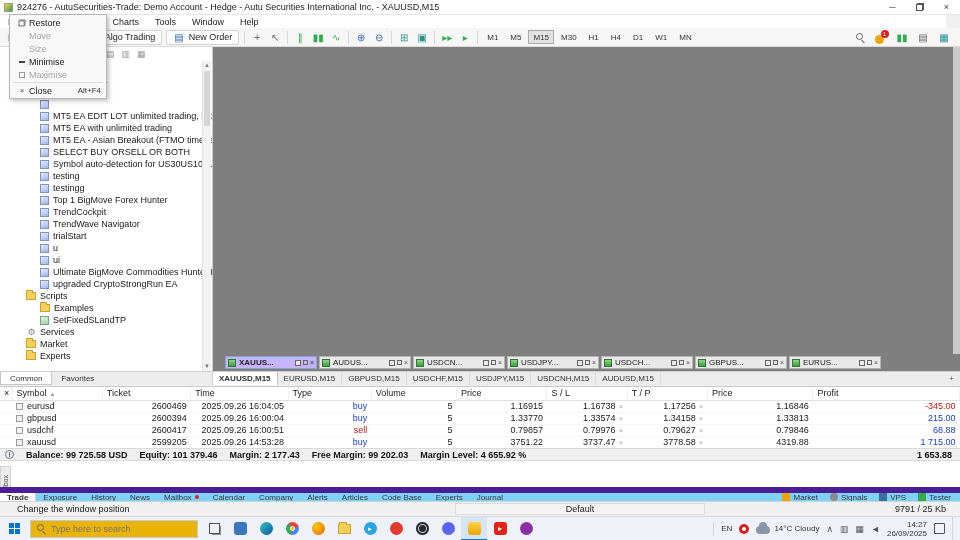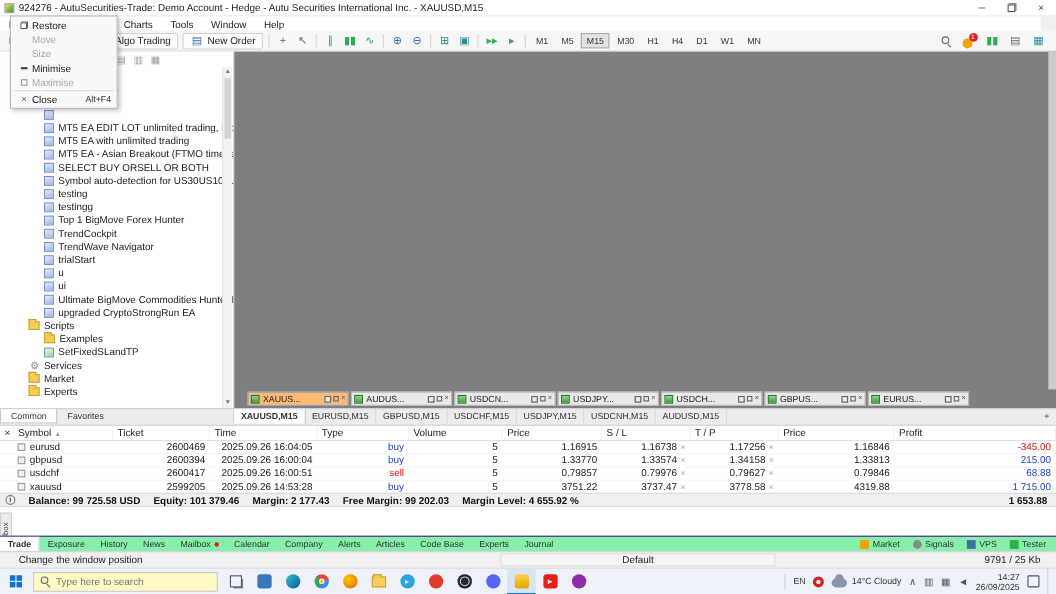--- a/index.html
+++ b/index.html
@@ -53,21 +53,21 @@
   .sb-thumb{position:absolute;top:10px;left:1px;right:1px;height:55px;background:#d6d6d6;}
   .sb-tabs{position:absolute;left:0;top:371px;width:213px;height:14px;background:#ececec;border-top:1px solid #d0d0d0;border-right:1px solid #cfcfcf;display:flex;align-items:stretch;font-size:8px;}
   .sb-tab{padding:0 9px;display:flex;align-items:center;color:#333;}
   .sb-tab.active{background:#fff;border:1px solid #c7c7c7;border-top:none;}
 
   
   .workspace{position:absolute;left:213px;top:47px;right:0;height:324px;background:#7f7f7f;}
   .ws-scroll{position:absolute;top:0;bottom:17px;right:0;width:7px;background:#d8d8d8;opacity:.85;}
   .min-windows{position:absolute;left:12px;bottom:2px;display:flex;gap:2px;}
   .min-win{width:92px;height:13px;background:#e9e9e9;border:1px solid #b5b5b5;display:flex;align-items:center;padding:0 2px;font-size:8px;color:#222;}
-  .min-win.active{background:#fdba74;border-color:#84a4cc;}
+  .min-win.active{background:#c4b5fd;border-color:#84a4cc;font-weight:bold;}
   .mw-icon{width:8px;height:8px;margin-right:3px;background:linear-gradient(#8fd48f,#3f9d3f);border:1px solid #2d7a2d;flex:none;}
   .mw-label{flex:1;overflow:hidden;white-space:nowrap;}
   .mw-btns{display:flex;align-items:center;gap:2px;flex:none;color:#555;}
   .mw-box{width:5px;height:5px;border:1px solid #666;display:inline-block;}
   .mw-rest{width:6px;height:6px;position:relative;display:inline-block;}
   .mw-rest::before{content:"";position:absolute;top:0;right:0;width:4px;height:4px;border:1px solid #666;}
   .mw-rest::after{content:"";position:absolute;bottom:0;left:0;width:4px;height:4px;border:1px solid #666;background:#e9e9e9;}
   .mw-x{font-size:7px;line-height:7px;}
 
   
@@ -87,42 +87,42 @@
   .close-x{color:#a8a8a8;font-size:8px;margin-left:3px;}
   .sort{color:#999;font-size:6px;margin-left:3px;}
   .neg{color:#cc1111;} .pos{color:#1b3fc4;}
   .type-buy{color:#1b3fc4;} .type-sell{color:#cc1111;}
   .summary{position:absolute;left:0;right:0;top:61px;height:13px;background:#efefef;border-top:1px solid #dadada;border-bottom:1px solid #dadada;display:flex;align-items:center;gap:12px;padding:0 5px;font-weight:bold;}
   .summary .total{margin-left:auto;padding-right:3px;}
   .info-icon{width:9px;height:9px;border:1px solid #6f7f90;border-radius:50%;color:#546478;font-size:7px;line-height:8px;text-align:center;font-weight:bold;flex:none;}
   .info-icon::before{content:"i";}
 
   
-  .toolbox-tabs{position:absolute;left:0;right:0;top:487px;height:14px;background:#86efac;border-top:1px solid #4c1d95;display:flex;align-items:stretch;font-size:8px;}
+  .toolbox-tabs{position:absolute;left:0;right:0;top:487px;height:14px;background:#7dd3fc;border-top:6px solid #4c1d95;display:flex;align-items:stretch;font-size:8px;}
   .tbx-tab{padding:0 7px;display:flex;align-items:center;gap:3px;color:#333;}
   .tbx-tab.active{background:#fff;font-weight:bold;border-right:1px solid #cdcdcd;}
   .red-dot{width:4px;height:4px;border-radius:50%;background:#e02020;}
   .tbx-right{margin-left:auto;display:flex;align-items:center;padding-right:4px;gap:2px;}
   .tbx-chip{display:flex;align-items:center;gap:3px;padding:0 5px;color:#333;}
   .chip-ic{width:8px;height:8px;flex:none;}
   .side-tab{position:absolute;left:0;top:466px;width:11px;height:42px;background:#ececec;border:1px solid #d2d2d2;display:flex;align-items:center;justify-content:center;}
   .side-tab span{writing-mode:vertical-rl;transform:rotate(180deg);font-size:7px;color:#444;}
 
   
   .statusbar{position:absolute;left:0;right:0;top:501px;height:15px;background:#f0f0f0;border-top:1px solid #d2d2d2;font-size:9px;color:#222;}
   .status-left{position:absolute;left:5px;top:2px;margin-left:12px;}
   .status-center{position:absolute;left:455px;width:250px;top:1px;bottom:1px;border:1px solid #dcdcdc;background:#f4f4f4;display:flex;align-items:center;justify-content:center;}
   .status-right{position:absolute;right:14px;top:2px;}
 
   
   .taskbar{position:absolute;left:0;right:0;top:516px;height:24px;background:#eef2f8;border-top:1px solid #d7dbe1;display:flex;align-items:center;}
   .start-btn{width:28px;height:24px;display:grid;place-items:center;}
   .win-logo{display:grid;grid-template-columns:5px 5px;grid-template-rows:5px 5px;gap:1px;}
   .win-logo i{background:#0b72d0;display:block;}
-  .search-box{width:168px;height:18px;background:#fef9c3;border:1px solid #c6cbd2;display:flex;align-items:center;padding:0 6px;margin-left:2px;}
+  .search-box{width:168px;height:18px;background:#eab308;border:1px solid #c6cbd2;display:flex;align-items:center;padding:0 6px;margin-left:2px;}
   .search-box input{border:none;outline:none;width:130px;font-size:9px;color:#444;background:transparent;margin-left:5px;}
   .tb-apps{display:flex;align-items:stretch;height:24px;margin-left:3px;}
   .tb-app{width:26px;display:grid;place-items:center;}
   .tb-app.active{background:#d7e4f4;box-shadow:inset 0 -2px 0 #0b72d0;}
   .app-circle{width:13px;height:13px;border-radius:50%;}
   .app-square{width:13px;height:13px;border-radius:3px;display:grid;place-items:center;color:#fff;font-size:8px;line-height:1;}
   .chrome-ic{width:13px;height:13px;border-radius:50%;background:conic-gradient(from -45deg,#ea4335 0 120deg,#4285f4 0 240deg,#34a853 0 360deg);position:relative;}
   .chrome-ic::after{content:"";position:absolute;inset:4px;background:#fbbc05;border:1px solid #fff;border-radius:50%;}
   .tv-ic{width:11px;height:11px;border:1px solid #555;box-shadow:2px 2px 0 -1px #8a8a8a;}
   .folder-lg{width:13px;height:10px;background:#f7cf57;border:1px solid #c9a23a;position:relative;}

